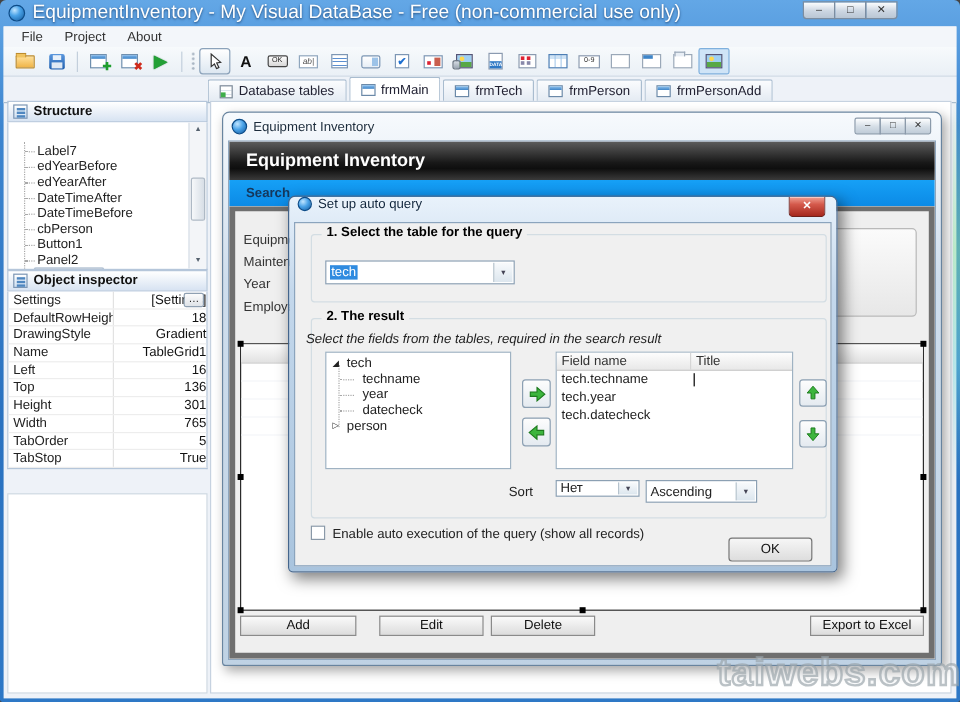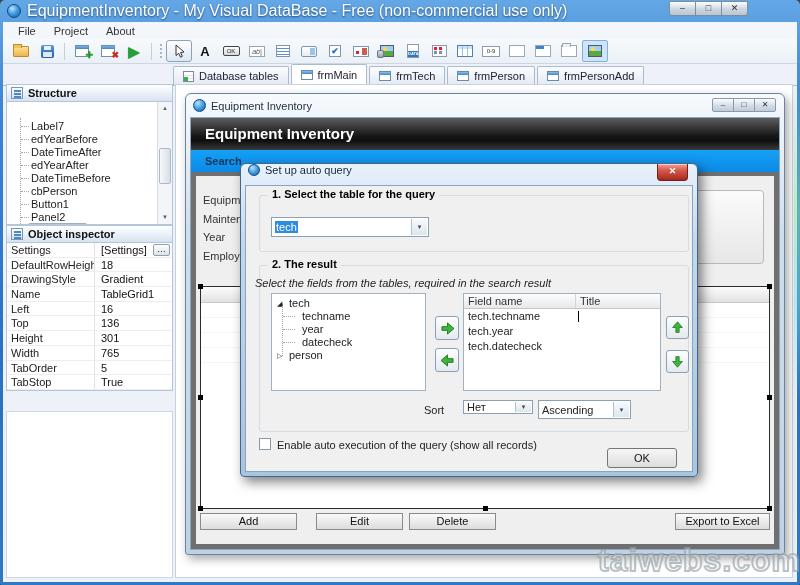--- a/index.html
+++ b/index.html
@@ -90,21 +90,21 @@
   .tree-inner::before { content:""; position:absolute; left:13px; top:-2px; bottom:0; border-left:1px dotted #a8a8a8; }
   .trow { position:relative; height:13px; line-height:13px; padding-left:24px; white-space:nowrap; }
   .trow::before { content:""; position:absolute; left:14px; top:6px; width:8px; border-top:1px dotted #a8a8a8; }
   .trow .selbox { background:#f1f1f1; border:1px solid #9ab0c8; border-radius:2px; padding:0 2px; margin-left:-3px; }
   .vscroll { position:absolute; right:0; top:0; bottom:0; width:15px; background:#f3f5f8; border-left:1px solid #d8dee6; font-size:6px; color:#55616e; text-align:center; }
   .vs-btn { height:13px; line-height:13px; }
   .vs-thumb { position:absolute; left:1px; right:1px; top:46px; height:36px; background:linear-gradient(90deg,#f6f8fa,#d7dee6); border:1px solid #aeb9c5; border-radius:2px; }
   .vs-down { position:absolute; bottom:0; left:0; right:0; }
 
   .oi-body { background:#fff; border:1px solid #b5c6da; border-top:none; }
-  .irow { display:flex; height:14.7px; line-height:14px; border-bottom:1px solid #ededed; position:relative; }
+  .irow { display:flex; height:14.7px; line-height:14px; border-bottom:1px solid #ededed; position:relative;justify-content:space-between; }
   .iname { width:88px; padding-left:4px; border-right:1px solid #e2e2e2; color:#222; white-space:nowrap; overflow:hidden; }
   .ival { padding-left:6px; color:#111; white-space:nowrap; }
   .dots-btn { position:absolute; right:2px; top:1px; width:17px; height:12px; background:linear-gradient(#fcfcfc,#dfe3e8); border:1px solid #8fa0b2; border-radius:2px; font-size:9px; line-height:9px; text-align:center; }
   .left-blank { position:absolute; left:0; right:0; top:327px; bottom:0; background:#fff; border:1px solid #cdd7e2; }
 
   
   .canvas { position:absolute; left:172px; top:62px; right:4px; bottom:4px; background:#fff; border:1px solid #c6d2e0; }
   .form-win { position:absolute; left:9px; top:8px; width:600px; height:462px; border:1px solid #68849f; border-radius:6px 6px 3px 3px;
     background:linear-gradient(180deg,#f7fafd,#cfdeed 30%,#bfd2e4); box-shadow:3px 4px 10px rgba(0,0,0,.35); }
   .fw-titlebar { height:23px; display:flex; align-items:center; gap:5px; padding-left:7px; color:#1c2c3c; text-shadow:0 0 3px #fff; }
@@ -290,22 +290,22 @@
 
     <div class="left-col">
       <div class="panel-header">
         <span class="ph-icon"></span>
         <span>Structure</span>
       </div>
       <div class="tree-body">
         <div class="tree-inner">
           <div class="trow"><span>Label7</span></div>
           <div class="trow"><span>edYearBefore</span></div>
+          <div class="trow"><span>edYearAfter</span></div>
           <div class="trow"><span>DateTimeAfter</span></div>
-          <div class="trow"><span>edYearAfter</span></div>
           <div class="trow"><span>DateTimeBefore</span></div>
           <div class="trow"><span>cbPerson</span></div>
           <div class="trow"><span>Button1</span></div>
           <div class="trow"><span>Panel2</span></div>
           <div class="trow"><span class="selbox">TableGrid1</span></div>
           <div class="trow"><span>Button2</span></div>
         </div>
         <div class="vscroll">
           <div class="vs-btn">▲</div>
           <div class="vs-thumb"></div>

